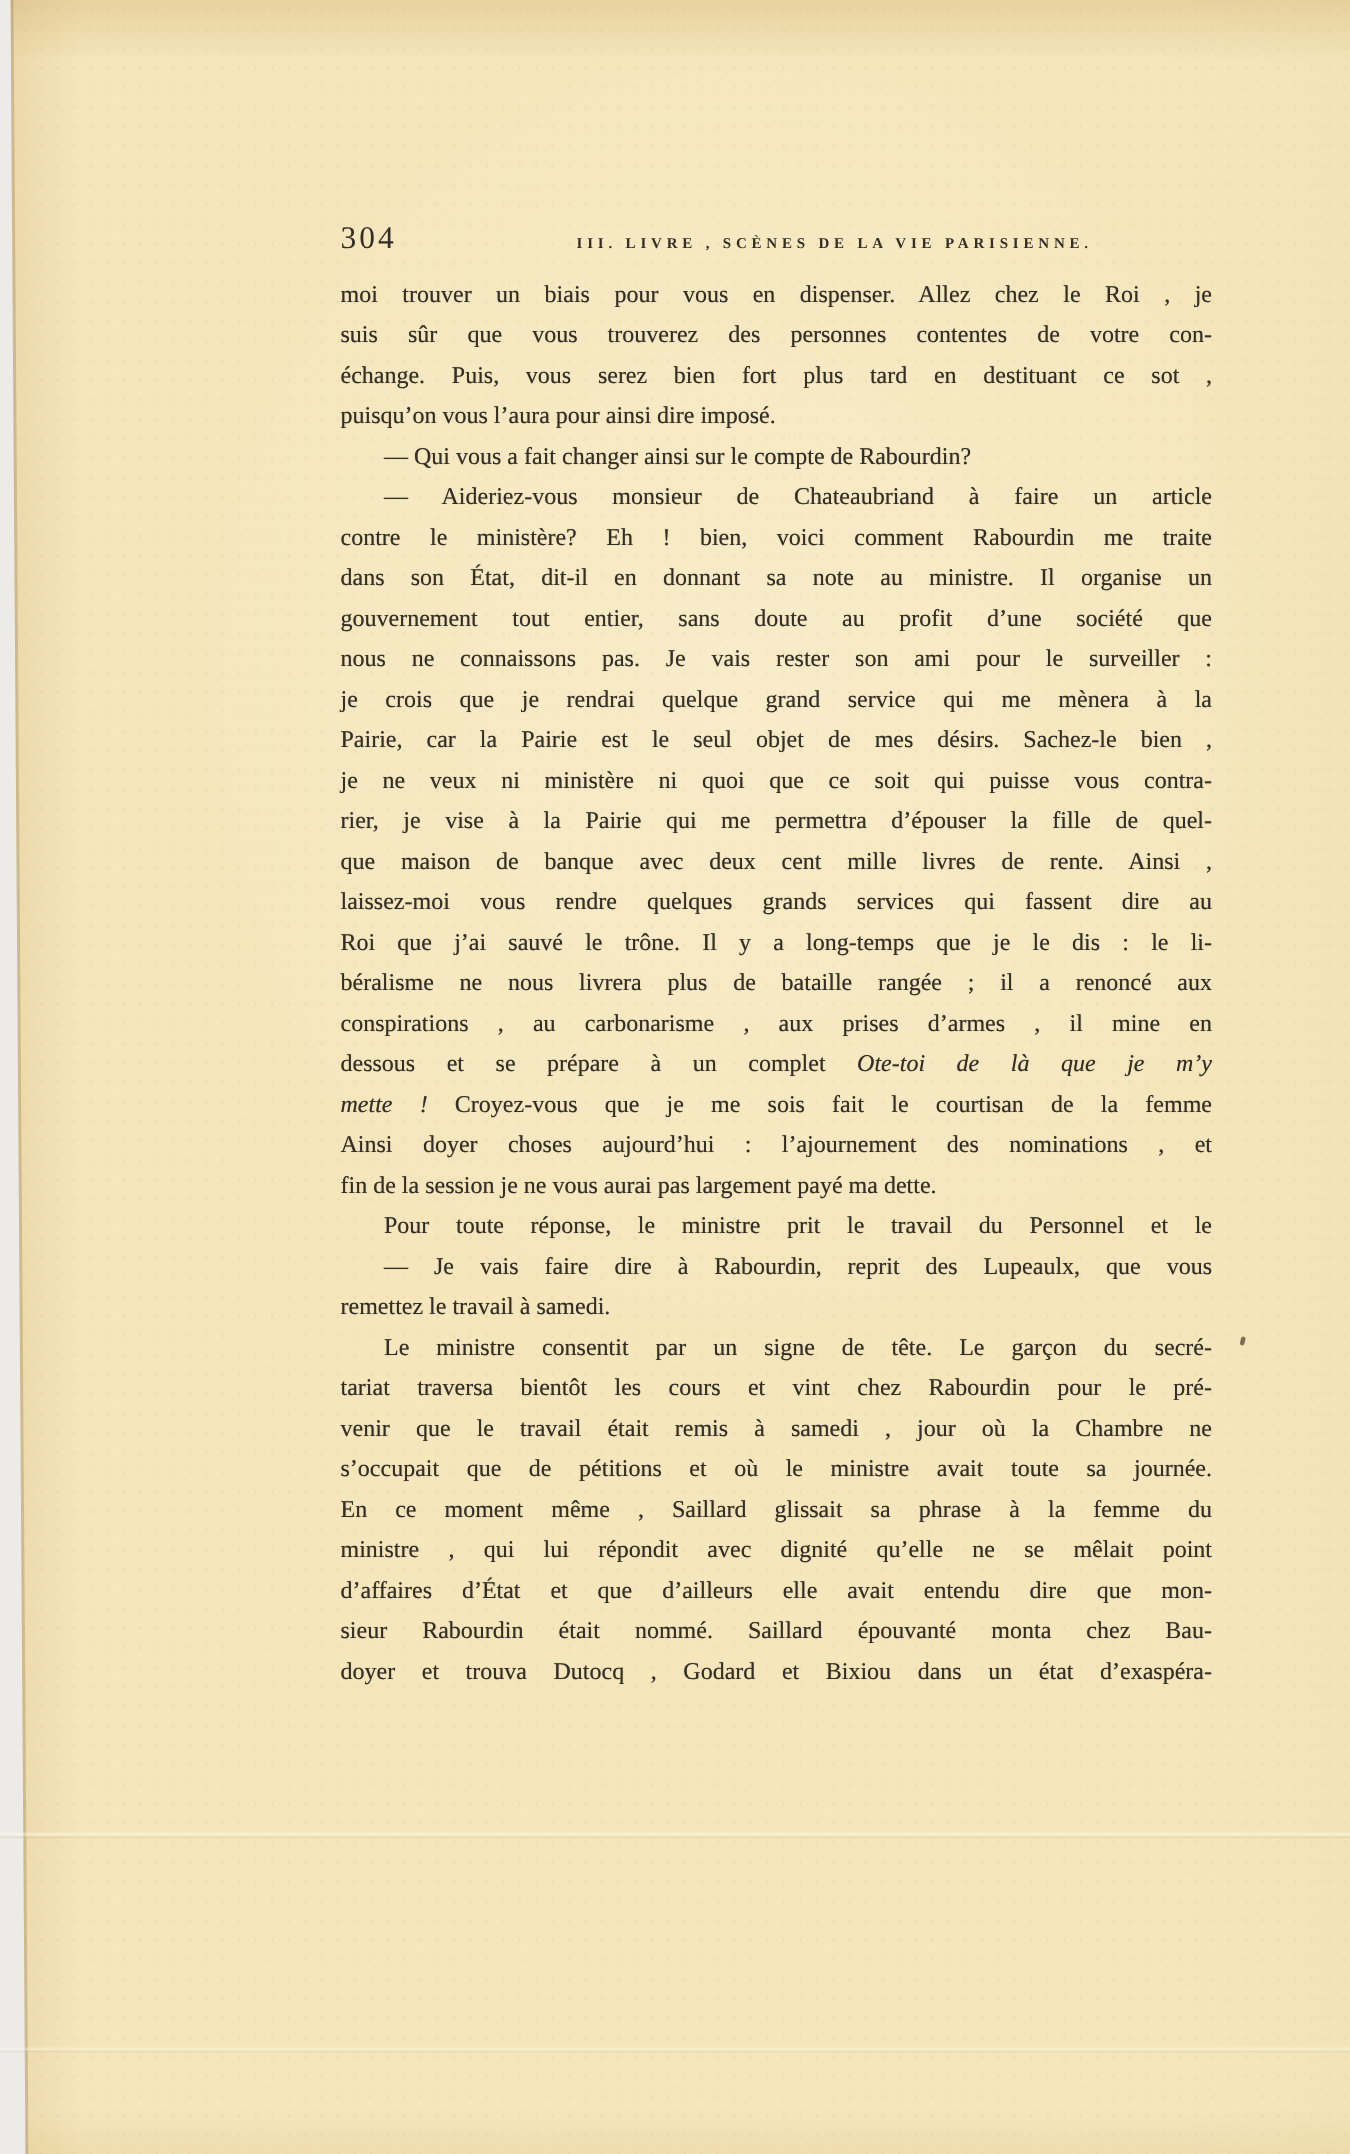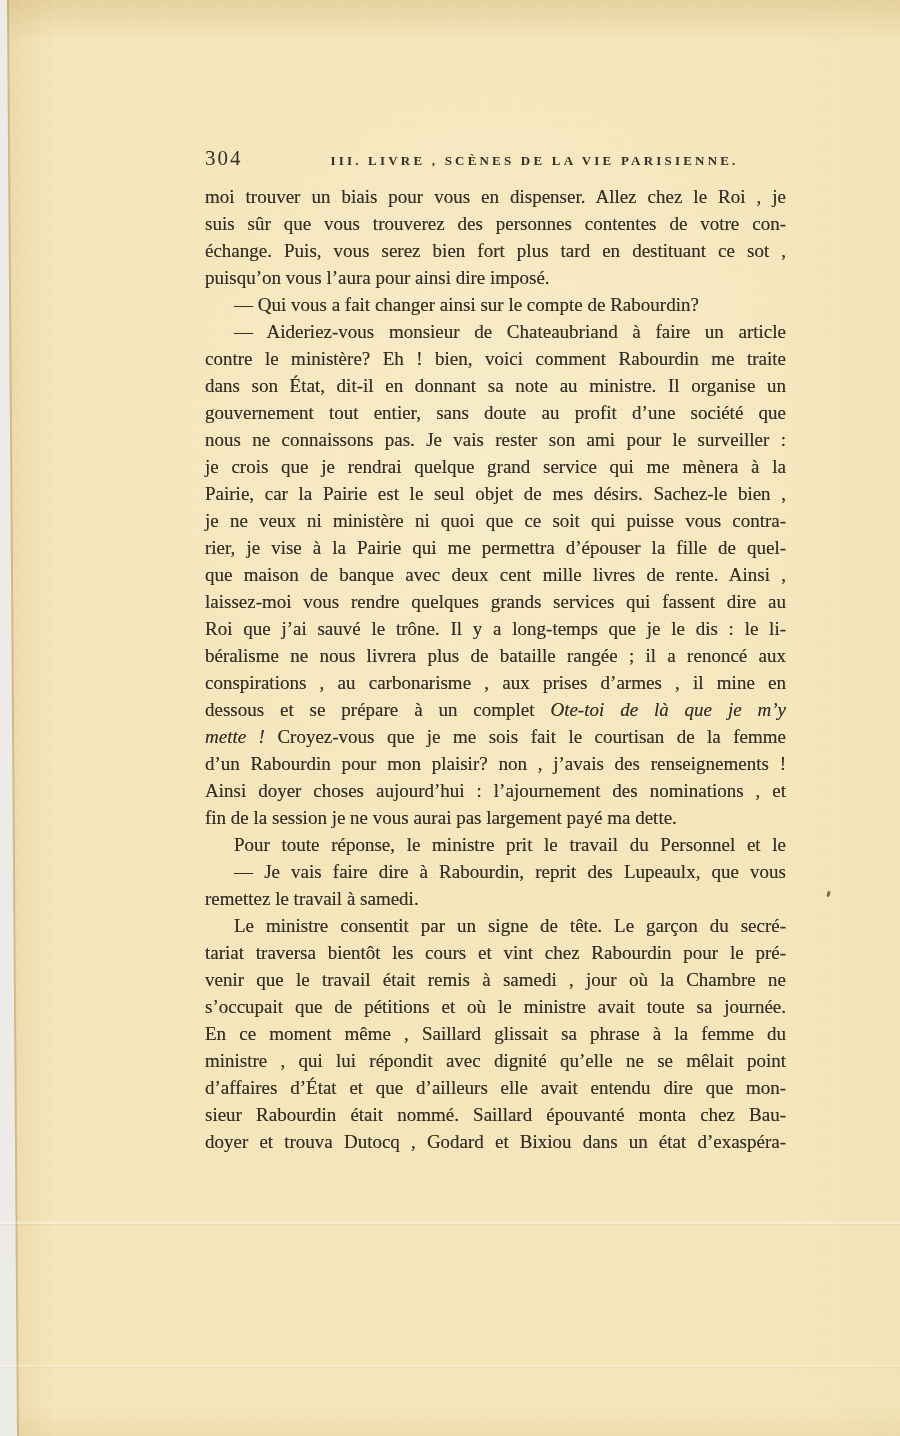--- a/index.html
+++ b/index.html
@@ -41,49 +41,49 @@
   }
   .edge-seam {
     position: absolute;
     left: 0; top: 0; bottom: 0;
     width: 24px;
     background: rgba(138,112,62,.30);
     clip-path: polygon(7px 0, 9px 0, 19px 100%, 17px 100%);
   }
   .content {
     position: absolute;
-    left: 205px;
+    left: 227px;
     top: 146px;
     width: 581px;
     color: #332f27;
   }
   .header {
     display: flex;
     align-items: baseline;
     height: 26px;
     margin-bottom: 11px;
   }
   .pagenum {
     font-size: 21px;
     letter-spacing: 2px;
     flex: 0 0 78px;
   }
   .runtitle {
     flex: 1 1 auto;
     text-align: center;
-    font-size: 13px;
+    font-size: 10px;
     font-weight: 700;
     letter-spacing: 3.2px;
     white-space: nowrap;
   }
   .body-text { width: 581px; }
   .line {
     height: 27px;
     line-height: 27px;
-    font-size: 19px;
+    font-size: 16px;
     text-align: justify;
     text-align-last: justify;
     white-space: normal;
     text-shadow: 0 0 0.5px rgba(40,35,25,.55);
   }
   .line.nj { text-align-last: left; }
   .line.indent { text-indent: 29px; }
   .it { font-style: italic; }
   .crease { position: absolute; left: 0; right: 0; height: 5px; pointer-events: none; }
   .crease.c1 {
@@ -131,21 +131,20 @@
         <div class="line"><span>Pairie, car la Pairie est le seul objet de mes désirs.  Sachez-le bien ,</span></div>
         <div class="line"><span>je ne veux ni ministère ni quoi que ce soit qui puisse vous contra-</span></div>
         <div class="line"><span>rier, je vise à la Pairie qui me permettra d’épouser la fille de quel-</span></div>
         <div class="line"><span>que maison de banque avec deux cent mille livres de rente. Ainsi ,</span></div>
         <div class="line"><span>laissez-moi vous rendre quelques grands services qui fassent dire au</span></div>
         <div class="line"><span>Roi que j’ai sauvé le trône. Il y a long-temps que je le dis : le li-</span></div>
         <div class="line"><span>béralisme ne nous livrera plus de bataille rangée ; il a renoncé aux</span></div>
         <div class="line"><span>conspirations , au carbonarisme , aux prises d’armes , il mine en</span></div>
         <div class="line"><span>dessous et se prépare à un complet </span><span class="it">Ote-toi de là que je m’y</span></div>
         <div class="line"><span class="it">mette !</span><span> Croyez-vous que je me sois fait le courtisan de la femme</span></div>
-        <div class="line"><span>d’un Rabourdin pour mon plaisir? non , j’avais des renseignements !</span></div>
         <div class="line"><span>Ainsi doyer choses aujourd’hui : l’ajournement des nominations , et</span></div>
         <div class="line nj"><span>fin de la session je ne vous aurai pas largement payé ma dette.</span></div>
         <div class="line indent"><span>Pour toute réponse, le ministre prit le travail du Personnel et le</span></div>
         <div class="line indent"><span>— Je vais faire dire à Rabourdin, reprit des Lupeaulx, que vous</span></div>
         <div class="line nj"><span>remettez le travail à samedi.</span></div>
         <div class="line indent"><span>Le ministre consentit par un signe de tête. Le garçon du secré-</span></div>
         <div class="line"><span>tariat traversa bientôt les cours et vint chez Rabourdin pour le pré-</span></div>
         <div class="line"><span>venir que le travail était remis à samedi , jour où la Chambre ne</span></div>
         <div class="line"><span>s’occupait que de pétitions et où le ministre avait toute sa journée.</span></div>
         <div class="line"><span>En ce moment même , Saillard glissait sa phrase à la femme du</span></div>

